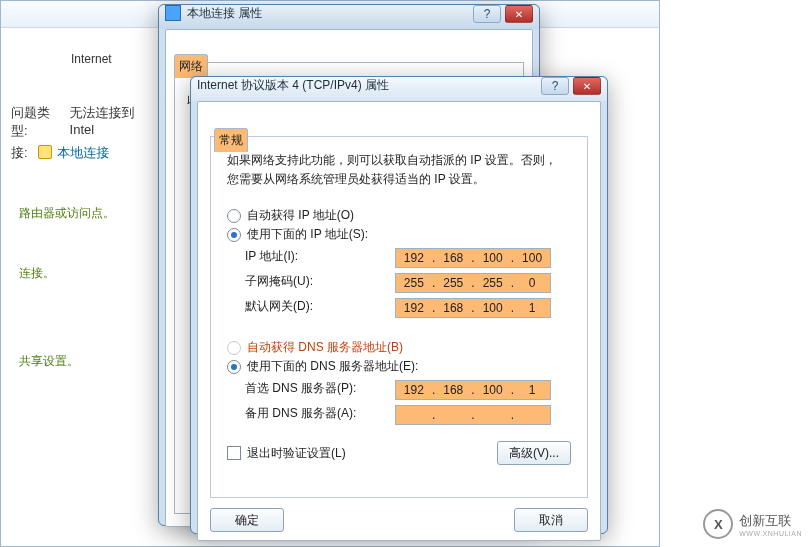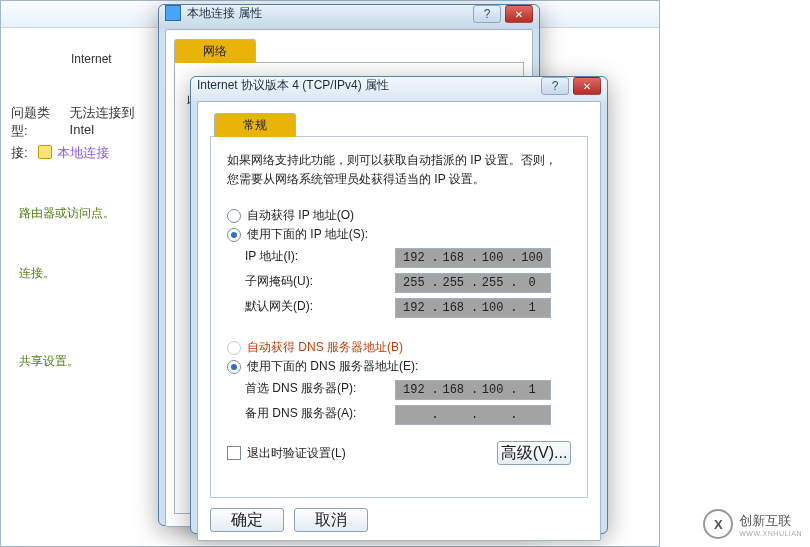--- a/index.html
+++ b/index.html
@@ -22,32 +22,32 @@
     font-size:12px;color:#1a2d40}
   .win .titlebar .ticon{width:14px;height:14px;margin-right:6px;
     background:#4aa3ff;border:1px solid #2b6ca0}
   .win .client{background:#fff;margin:0 6px 6px 6px;border:1px solid #9fb6cc;
     border-radius:2px}
 
   .bg-window{position:absolute;left:0;top:0;width:658px;height:545px;background:#fff;
     border:1px solid #9fb6cc}
   .bg-header{height:26px;background:linear-gradient(#fafdff,#e8f1fa);border-bottom:1px solid #cdd9e5}
   .side{padding:6px 0 0 10px;width:140px;color:#333}
-  .side-link{color:#8b5cf6;margin-right:2px}
+  .side-link{color:#0369a1;margin-right:2px}
   .side-row{display:flex;gap:10px;margin-top:4px}
   .side-label{font-size:13px}
   .conn-icon-warn{width:12px;height:12px;display:inline-block;border:1px solid #cc9500;
     background:#ffe27a;border-radius:2px;vertical-align:-2px;margin-right:2px}
   .body-txt{position:absolute;left:18px;color:#4d7c0f}
 
   
   .win2{left:158px;top:4px;width:380px;height:520px}
   .win2 .client{height:480px;padding:8px}
-  .tab{display:inline-block;padding:3px 28px;border:1px solid #a8b8c8;border-bottom:none;
-    background:#eab308;border-radius:3px 3px 0 0;font-size:12px;position:relative;top:1px}
+  .tab{display:inline-block;padding:3px 4px;border:1px solid #a8b8c8;border-bottom:none;
+    background:#fdba74;border-radius:3px 3px 0 0;font-size:12px;position:relative;top:16px}
   .tabbody{border:1px solid #a8b8c8;height:430px;background:#fff;padding:10px}
 
   
   .win3{left:190px;top:76px;width:416px;height:456px}
   .win3 .titlebar{background:linear-gradient(180deg,#f3f8fd,#d9e6f2)}
   .tb-buttons{margin-left:auto;display:flex;gap:4px}
   .tb-btn{width:26px;height:16px;border-radius:3px;display:flex;align-items:center;
     justify-content:center;font-size:10px;color:#fff;border:1px solid rgba(0,0,0,.25)}
   .tb-help{width:26px;height:16px;border-radius:3px;background:linear-gradient(#e7f1fb,#c5d8eb);
     border:1px solid #8fa9c3;color:#2b4e70;display:flex;align-items:center;justify-content:center}
@@ -62,30 +62,30 @@
   .radio{width:12px;height:12px;border:1px solid #7a8a9a;border-radius:50%;margin-right:6px;
     display:inline-flex;align-items:center;justify-content:center;background:#fff}
   .radio.sel::after{content:"";width:6px;height:6px;border-radius:50%;
     background:#2a72c8}
   .radio.dis{border-color:#c2cbd4}
   .lbl-dis{color:#c2410c}
   .chk{width:12px;height:12px;border:1px solid #7a8a9a;margin-right:6px;background:#fff}
 
   .iprow{display:flex;margin:5px 0 5px 18px}
   .iprow .lab{width:150px}
-  .ipfield{width:150px;height:18px;border:1px solid #9fb1c3;background:#a3a3a3;
-    display:flex;align-items:center;justify-content:space-around;font-family:Liberation Mono, monospace;
+  .ipfield{width:150px;height:18px;border:1px solid #9fb1c3;background:#fdba74;
+    display:flex;align-items:center;justify-content:space-around;font-family:Liberation Sans, sans-serif;
     font-size:12px;padding:0 2px}
   .ipfield span{width:28px;text-align:center}
   .ipfield .dot{width:4px;text-align:center}
 
   .btn{min-width:72px;height:22px;border:1px solid #8ea2b6;border-radius:3px;
-    background:linear-gradient(#fdfefe,#e3ecf4);font-size:16px;display:inline-flex;
+    background:linear-gradient(#fdfefe,#e3ecf4);font-size:12px;display:inline-flex;
     align-items:center;justify-content:center;cursor:default}
-  .footer{display:flex;justify-content:flex-start;gap:10px;margin-top:10px}
+  .footer{display:flex;justify-content:space-between;gap:10px;margin-top:10px}
   .adv-row{display:flex;justify-content:space-between;align-items:center;margin-top:16px}
 
   .sep{height:14px}
 </style>
 </head>
 <body>
 
 <div class="right-panel">
   <div class="logo">
     <div class="logo-badge">X</div>

